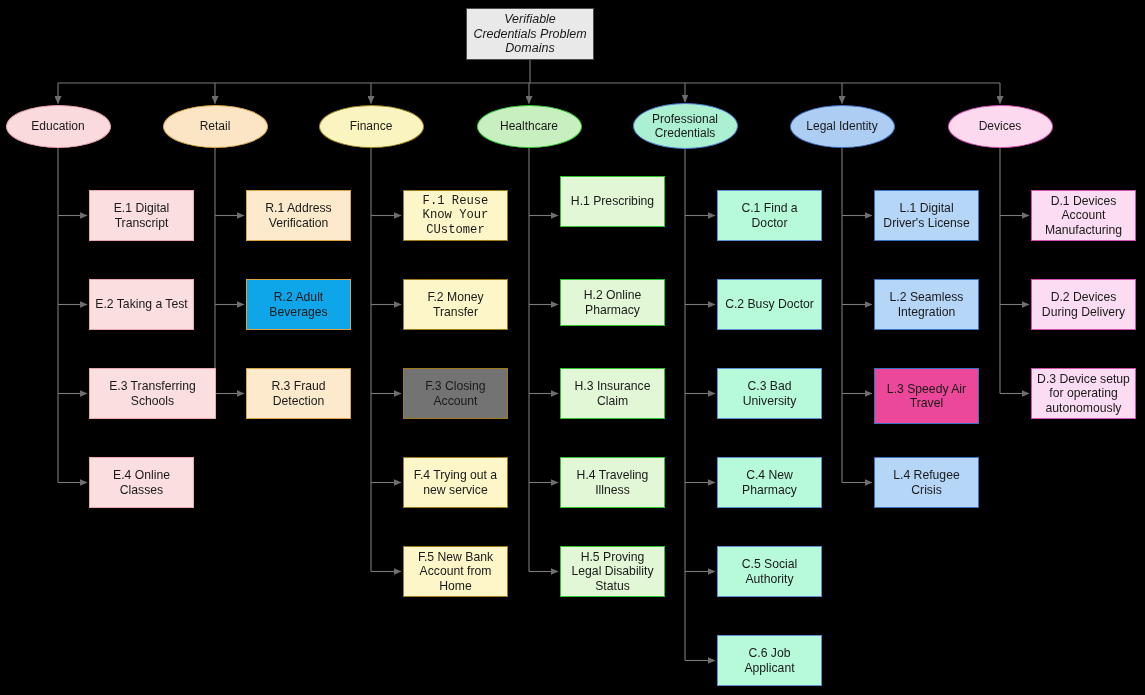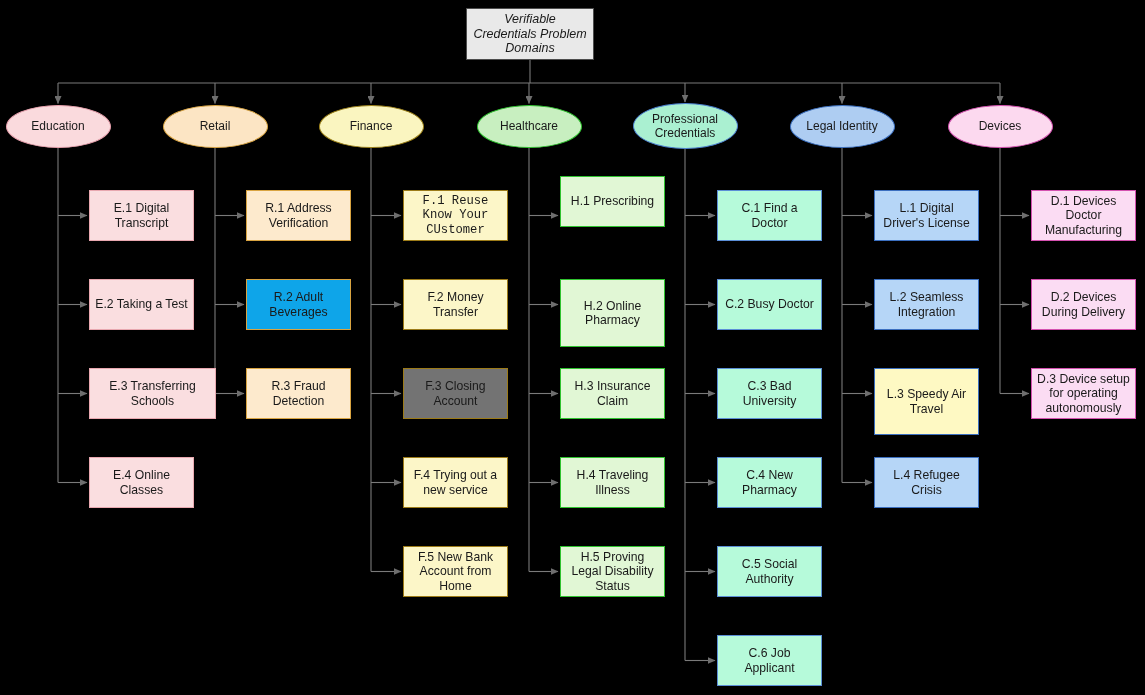--- a/index.html
+++ b/index.html
@@ -160,21 +160,21 @@
       </div>
       <div class="node leaf-node" style="left: 403px; top: 546px; width: 105px; height: 51px; background: rgb(252, 246, 200); border: 1.4px solid rgb(156, 123, 24);">
         <span>F.5 New Bank Account from Home</span>
       </div>
       <div class="node domain-node" style="left: 476.5px; top: 104.5px; width: 105px; height: 43px; background: rgb(200, 239, 192); border: 1.4px solid rgb(47, 194, 47);">
         <span>Healthcare</span>
       </div>
       <div class="node leaf-node" style="left: 560px; top: 176px; width: 105px; height: 51px; background: rgb(225, 247, 213); border: 1.4px solid rgb(47, 194, 47);">
         <span>H.1 Prescribing</span>
       </div>
-      <div class="node leaf-node" style="left: 560px; top: 279px; width: 105px; height: 68px; background: rgb(225, 247, 213); border: 1.4px solid rgb(47, 194, 47);">
+      <div class="node leaf-node" style="left: 560px; top: 279px; width: 105px; height: 47px; background: rgb(225, 247, 213); border: 1.4px solid rgb(47, 194, 47);">
         <span>H.2 Online Pharmacy</span>
       </div>
       <div class="node leaf-node" style="left: 560px; top: 368px; width: 105px; height: 51px; background: rgb(225, 247, 213); border: 1.4px solid rgb(47, 194, 47);">
         <span>H.3 Insurance Claim</span>
       </div>
       <div class="node leaf-node" style="left: 560px; top: 457px; width: 105px; height: 51px; background: rgb(225, 247, 213); border: 1.4px solid rgb(47, 194, 47);">
         <span>H.4 Traveling Illness</span>
       </div>
       <div class="node leaf-node" style="left: 560px; top: 546px; width: 105px; height: 51px; background: rgb(225, 247, 213); border: 1.4px solid rgb(47, 194, 47);">
         <span>H.5 Proving Legal Disability Status</span>
@@ -202,31 +202,31 @@
       </div>
       <div class="node domain-node" style="left: 789.5px; top: 104.5px; width: 105px; height: 43px; background: rgb(174, 205, 242); border: 1.4px solid rgb(59, 111, 192);">
         <span>Legal Identity</span>
       </div>
       <div class="node leaf-node" style="left: 874px; top: 190px; width: 105px; height: 51px; background: rgb(182, 214, 247); border: 1.4px solid rgb(59, 111, 192);">
         <span>L.1 Digital Driver's License</span>
       </div>
       <div class="node leaf-node" style="left: 874px; top: 279px; width: 105px; height: 51px; background: rgb(182, 214, 247); border: 1.4px solid rgb(59, 111, 192);">
         <span>L.2 Seamless Integration</span>
       </div>
-      <div class="node leaf-node" style="left: 874px; top: 368px; width: 105px; height: 67px; background: #fef9c3; border: 1.4px solid rgb(59, 111, 192);">
+      <div class="node leaf-node" style="left: 874px; top: 368px; width: 105px; height: 56px; background: #ec4899; border: 1.4px solid rgb(59, 111, 192);">
         <span>L.3 Speedy Air Travel</span>
       </div>
       <div class="node leaf-node" style="left: 874px; top: 457px; width: 105px; height: 51px; background: rgb(182, 214, 247); border: 1.4px solid rgb(59, 111, 192);">
         <span>L.4 Refugee Crisis</span>
       </div>
       <div class="node domain-node" style="left: 947.5px; top: 104.5px; width: 105px; height: 43px; background: rgb(252, 217, 239); border: 1.4px solid rgb(212, 81, 176);">
         <span>Devices</span>
       </div>
       <div class="node leaf-node" style="left: 1031px; top: 190px; width: 105px; height: 51px; background: rgb(251, 220, 243); border: 1.4px solid rgb(212, 81, 176);">
-        <span>D.1 Devices Doctor Manufacturing</span>
+        <span>D.1 Devices Account Manufacturing</span>
       </div>
       <div class="node leaf-node" style="left: 1031px; top: 279px; width: 105px; height: 51px; background: rgb(251, 220, 243); border: 1.4px solid rgb(212, 81, 176);">
         <span>D.2 Devices During Delivery</span>
       </div>
       <div class="node leaf-node" style="left: 1031px; top: 368px; width: 105px; height: 51px; background: rgb(251, 220, 243); border: 1.4px solid rgb(212, 81, 176);">
         <span>D.3 Device setup for operating autonomously</span>
       </div>
     </div>
 </div>
 

